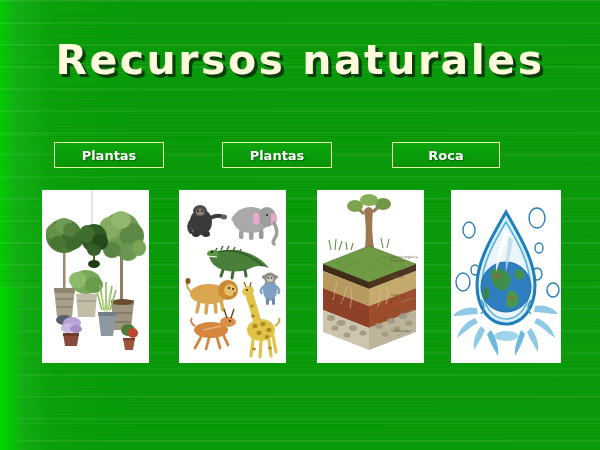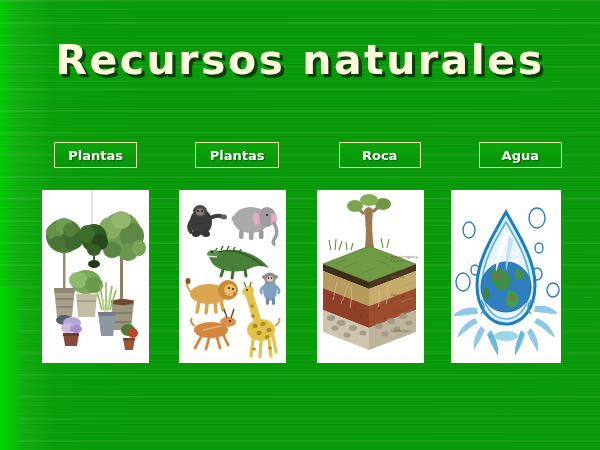--- a/index.html
+++ b/index.html
@@ -85,21 +85,20 @@
 
   <div class="stripe-overlay"></div>
   <div class="left-glow"></div>
 
   <div class="title">Recursos naturales</div>
 
   <div class="labels">
     <div class="label-box lb0">Plantas</div>
     <div class="label-box lb1">Plantas</div>
     <div class="label-box lb2">Roca</div>
-    <div class="label-box lb3">Agua</div>
   </div>
 
   <div class="panels">
 
     <div class="panel p0">
       <svg viewBox="0 0 107 173">
         <rect x="0" y="0" width="107" height="173" fill="#ffffff"></rect>
 
         <path d="M50 0 L50 40" stroke="#bbbbbb" stroke-width="0.8" fill="none"></path>
 

